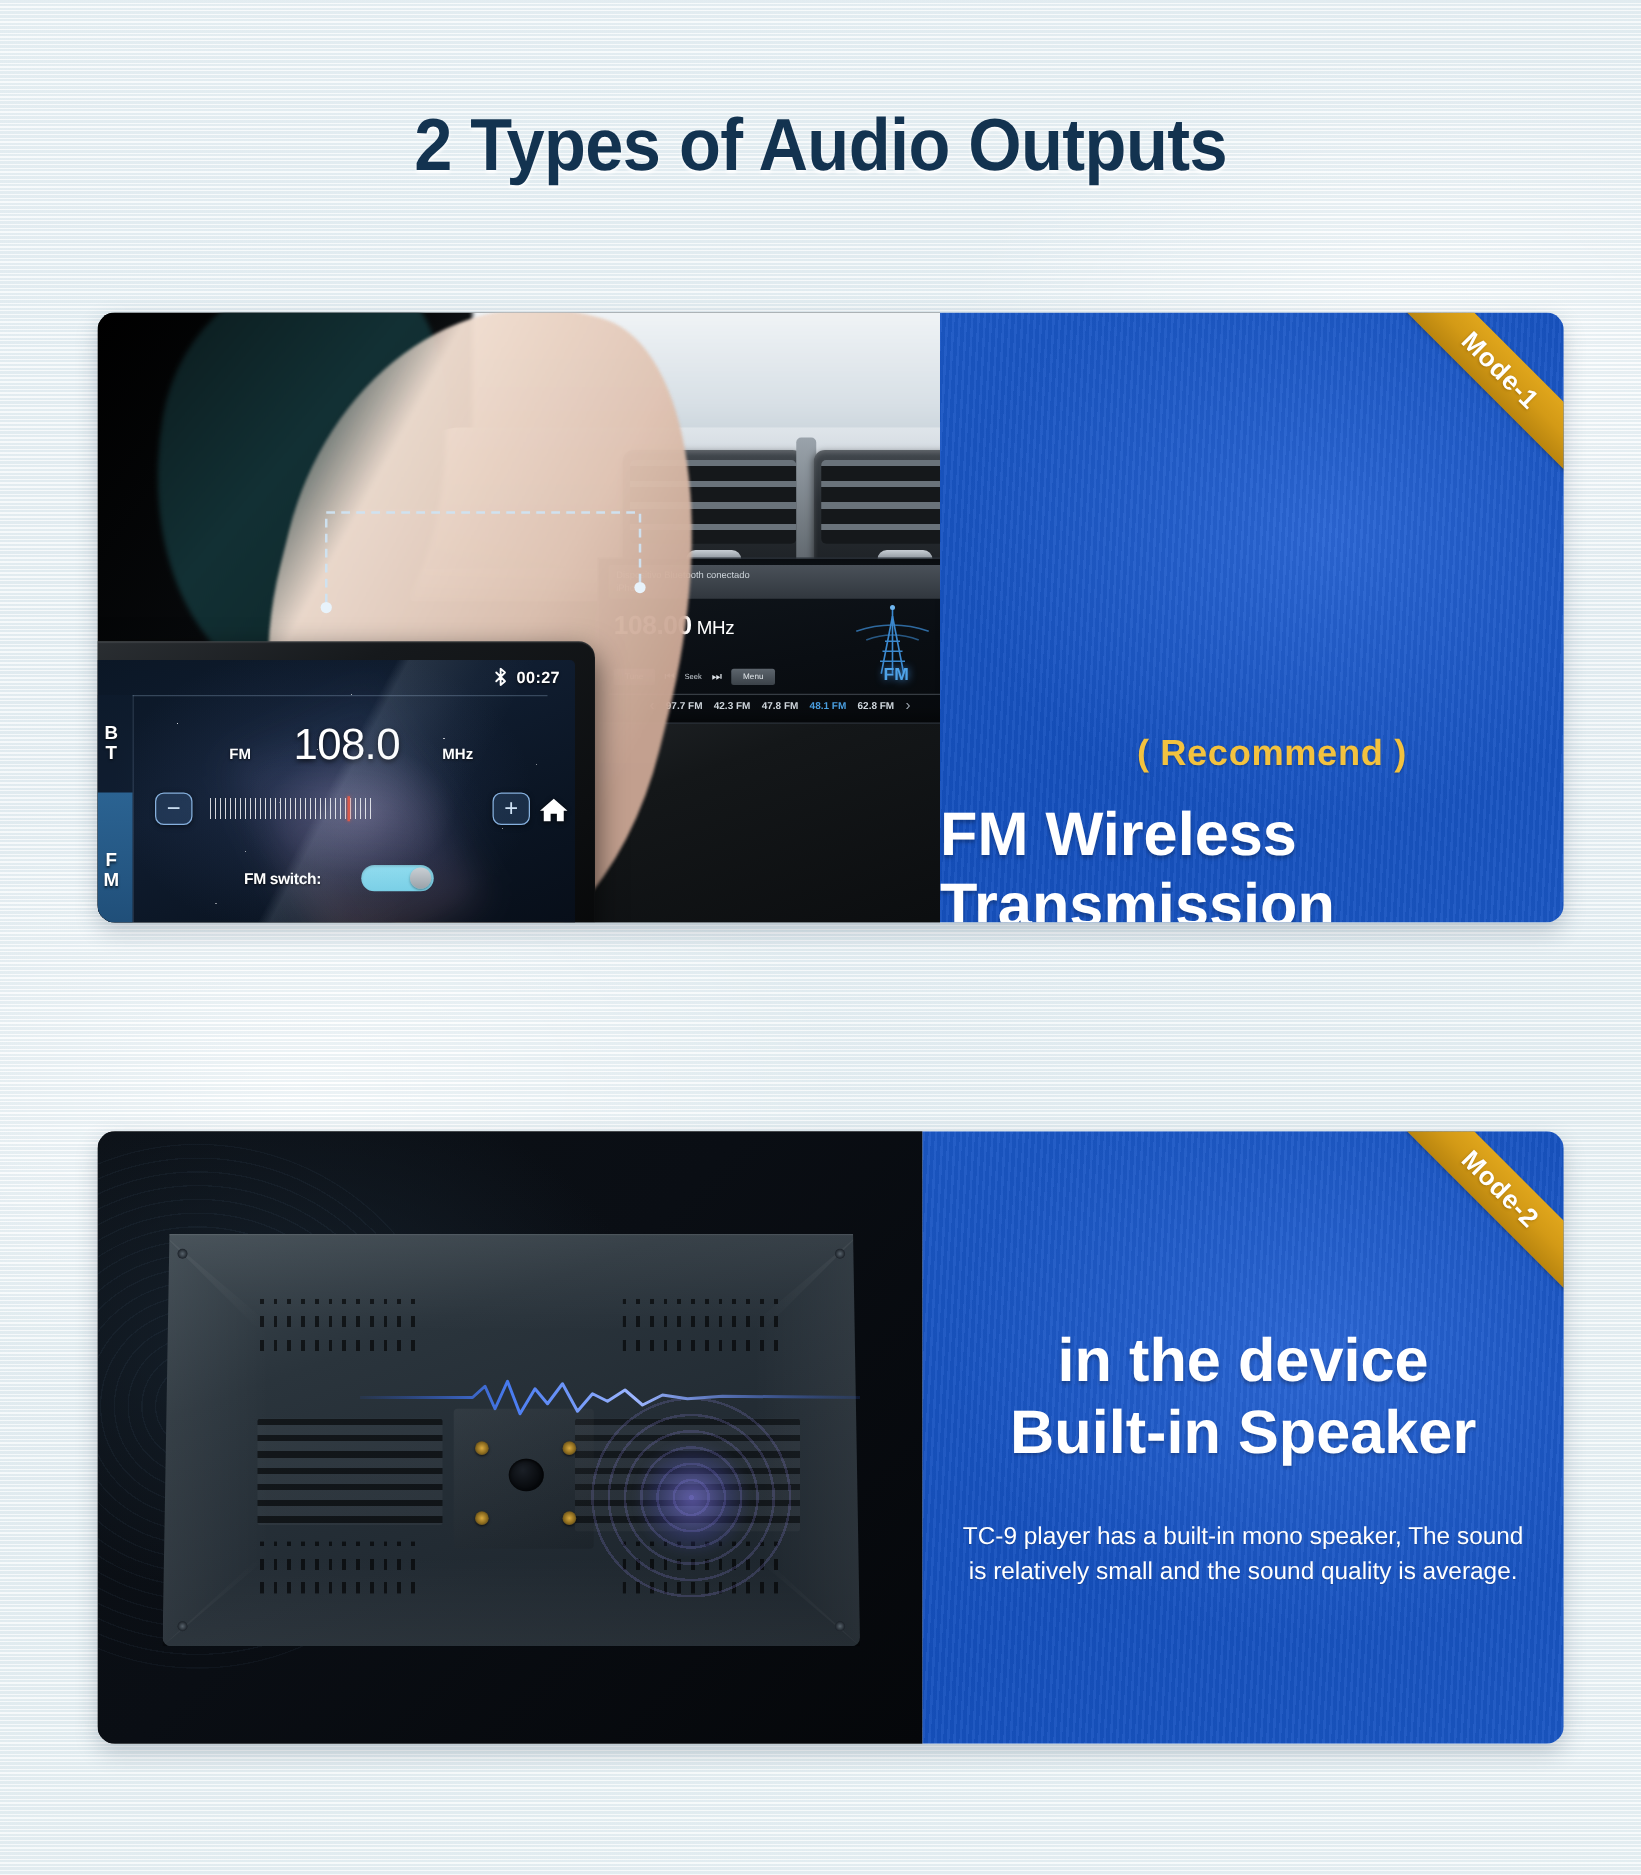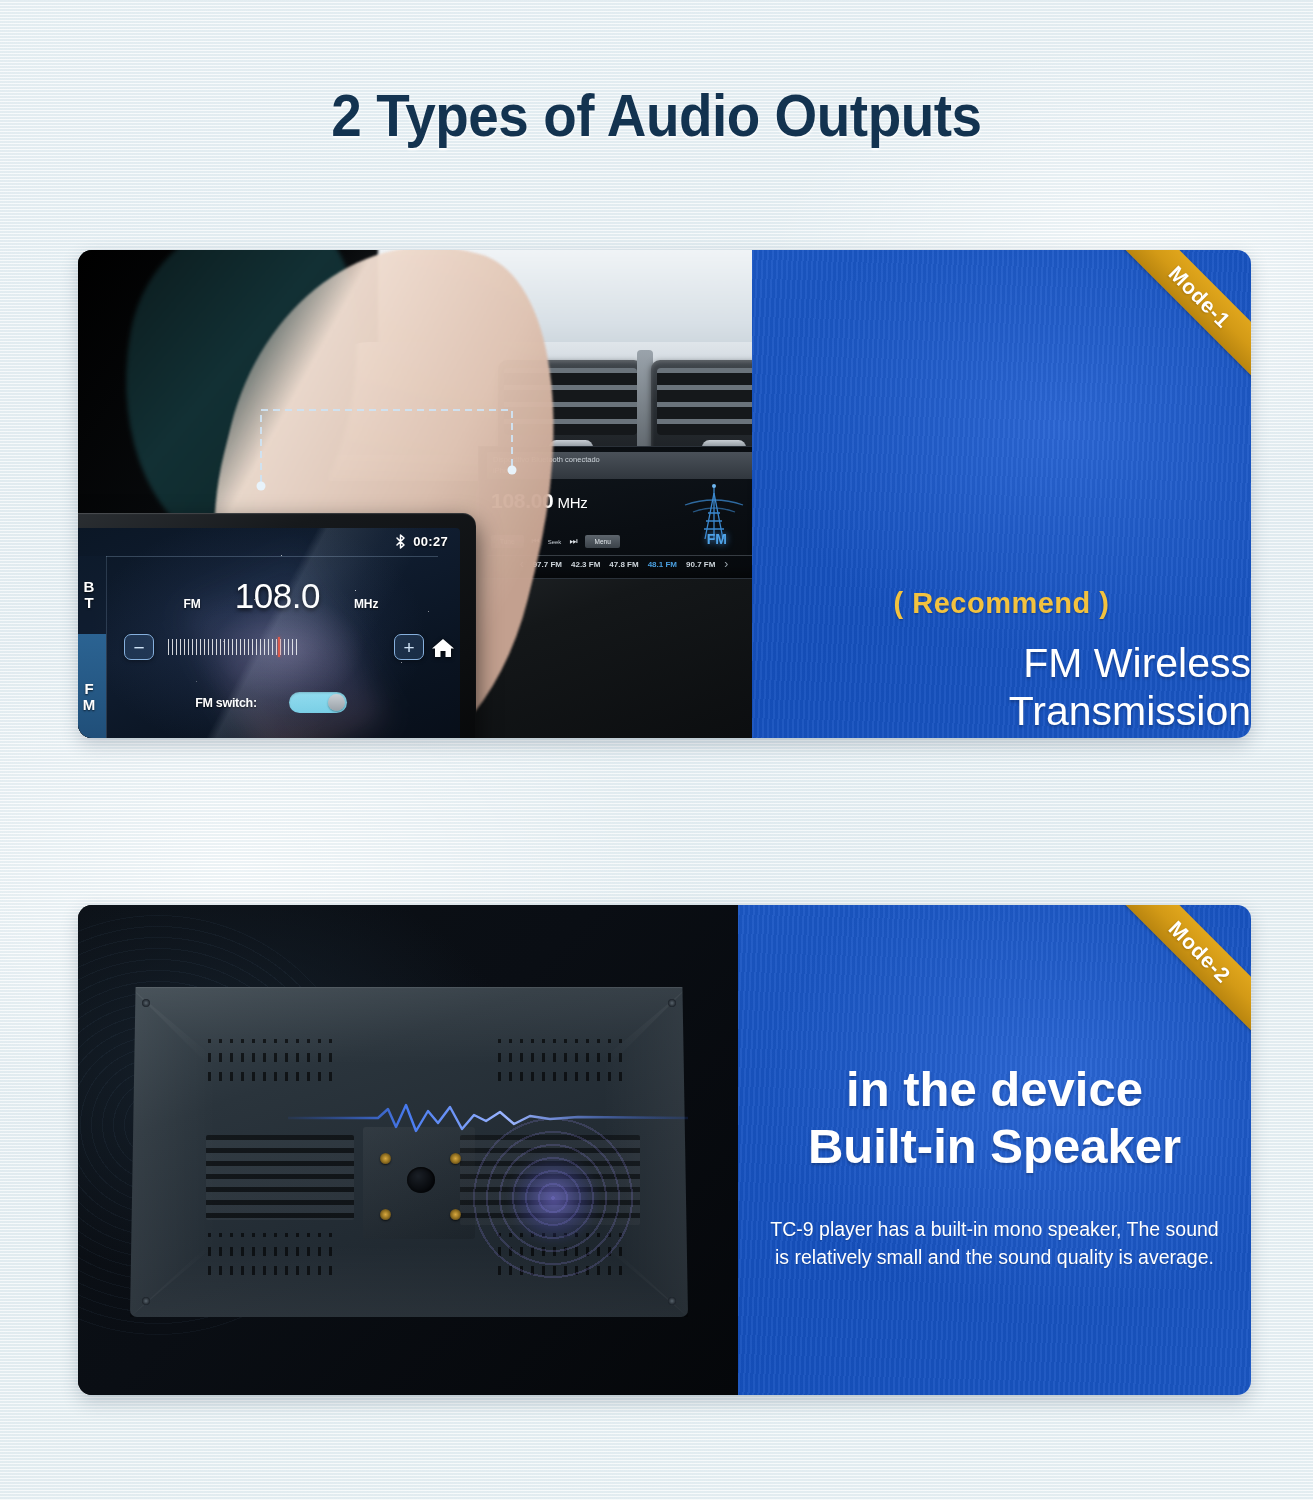--- a/index.html
+++ b/index.html
@@ -69,31 +69,31 @@
     display: flex; align-items: center; justify-content: center;
   }
   .ribbon-band span {
     color: #fff; font-size: 21px; font-weight: bold;
     letter-spacing: 0.6px;
     text-shadow: 0 1px 2px rgba(120,80,0,0.45);
   }
 
   
   .recommend {
-    position: absolute; top: 337px; left: 0; width: 100%;
+    position: absolute; top: 337px; left: 16px; width: 100%;
     text-align: center;
     font-size: 29px; font-weight: bold;
     color: #f3c23f;
     letter-spacing: 0.5px;
     text-shadow: 0 1px 2px rgba(0,0,0,0.25);
   }
   .headline-1 {
     position: absolute; top: 390px; left: 0; width: 100%;
-    text-align: right;
-    font-size: 41px; font-weight: normal; line-height: 1.16;
+    text-align: left;
+    font-size: 49px; font-weight: bold; line-height: 1.16;
     text-shadow: 0 2px 3px rgba(0,0,0,0.25);
   }
 
   
   .headline-2 {
     position: absolute; top: 156px; left: 0; width: 100%;
     text-align: center;
     font-size: 49px; font-weight: bold; line-height: 1.16;
     text-shadow: 0 2px 3px rgba(0,0,0,0.25);
   }
@@ -518,21 +518,21 @@
           <span class="hu-btn">Menu</span>
         </div>
 
         <div class="hu-presets-line"></div>
         <div class="hu-presets">
           <span class="arr">‹</span>
           <span>97.7 FM</span>
           <span>42.3 FM</span>
           <span>47.8 FM</span>
           <span class="active">48.1 FM</span>
-          <span>90.7 FM</span>
+          <span>62.8 FM</span>
           <span class="arr">›</span>
         </div>
       </div>
 
       <div class="sleeve"></div>
       <div class="arm"></div>
 
       <svg class="connector" viewBox="0 0 674 488" preserveAspectRatio="none">
         <path d="M183 232 L183 160 L434 160 L434 216" fill="none" stroke="#cfe3f2" stroke-width="2" stroke-dasharray="7 5" opacity="0.95"></path>
         <circle cx="183" cy="236" r="4.5" fill="#e8f3fb"></circle>

